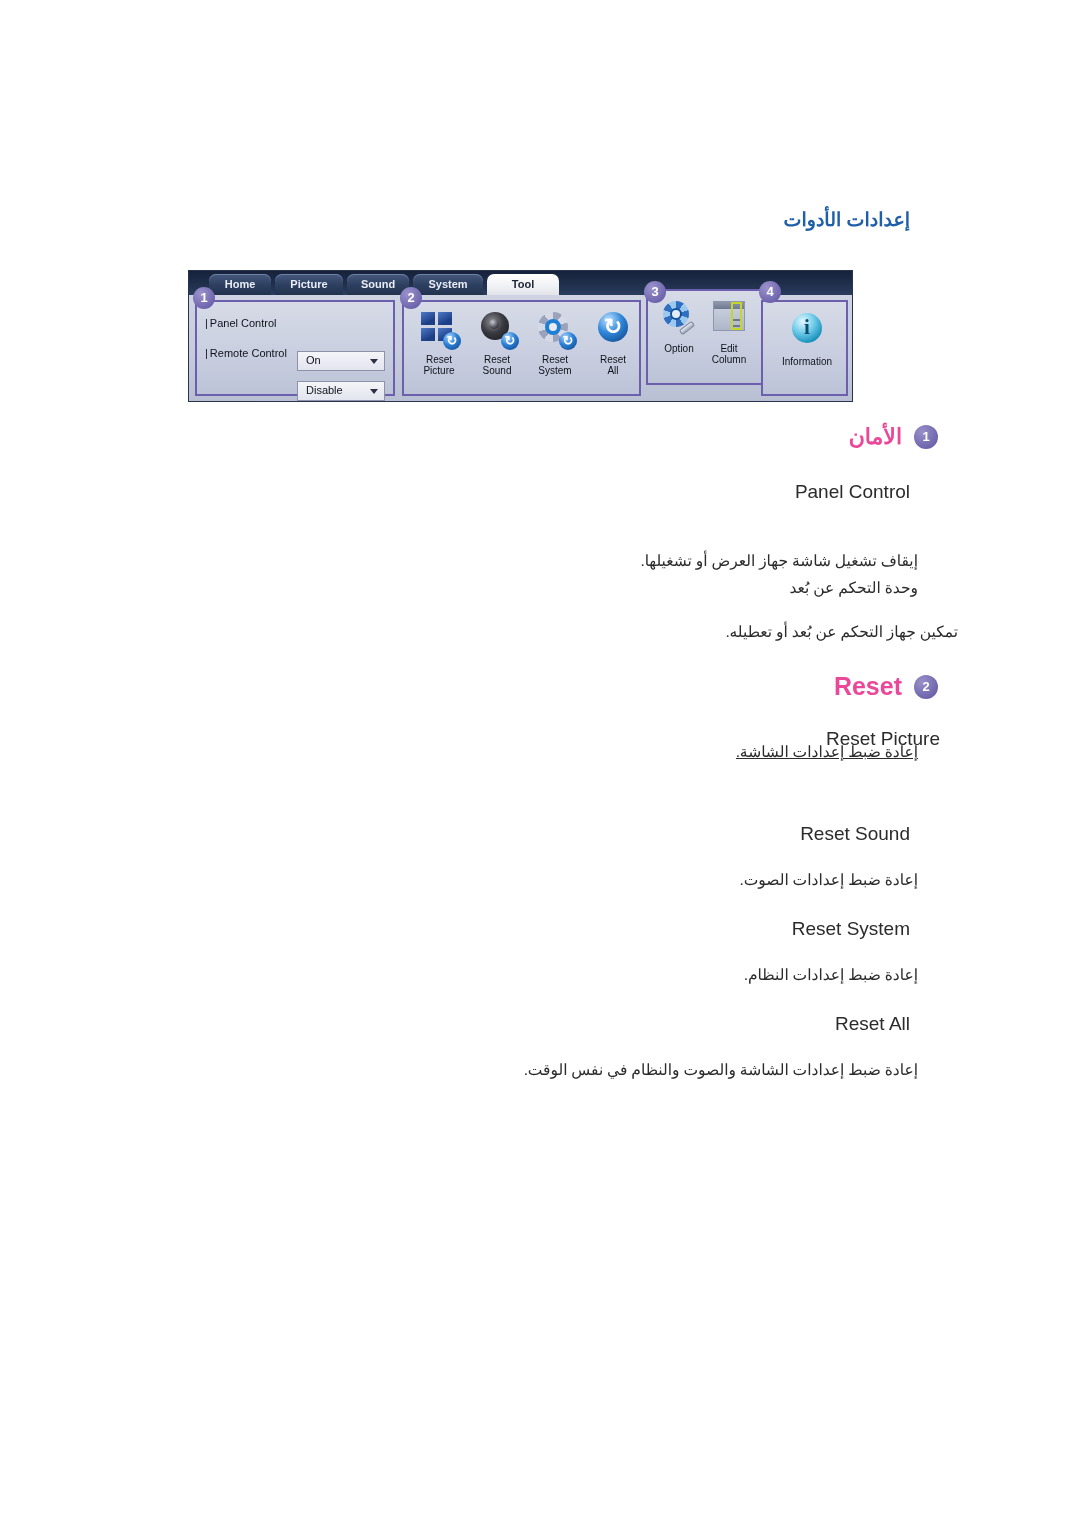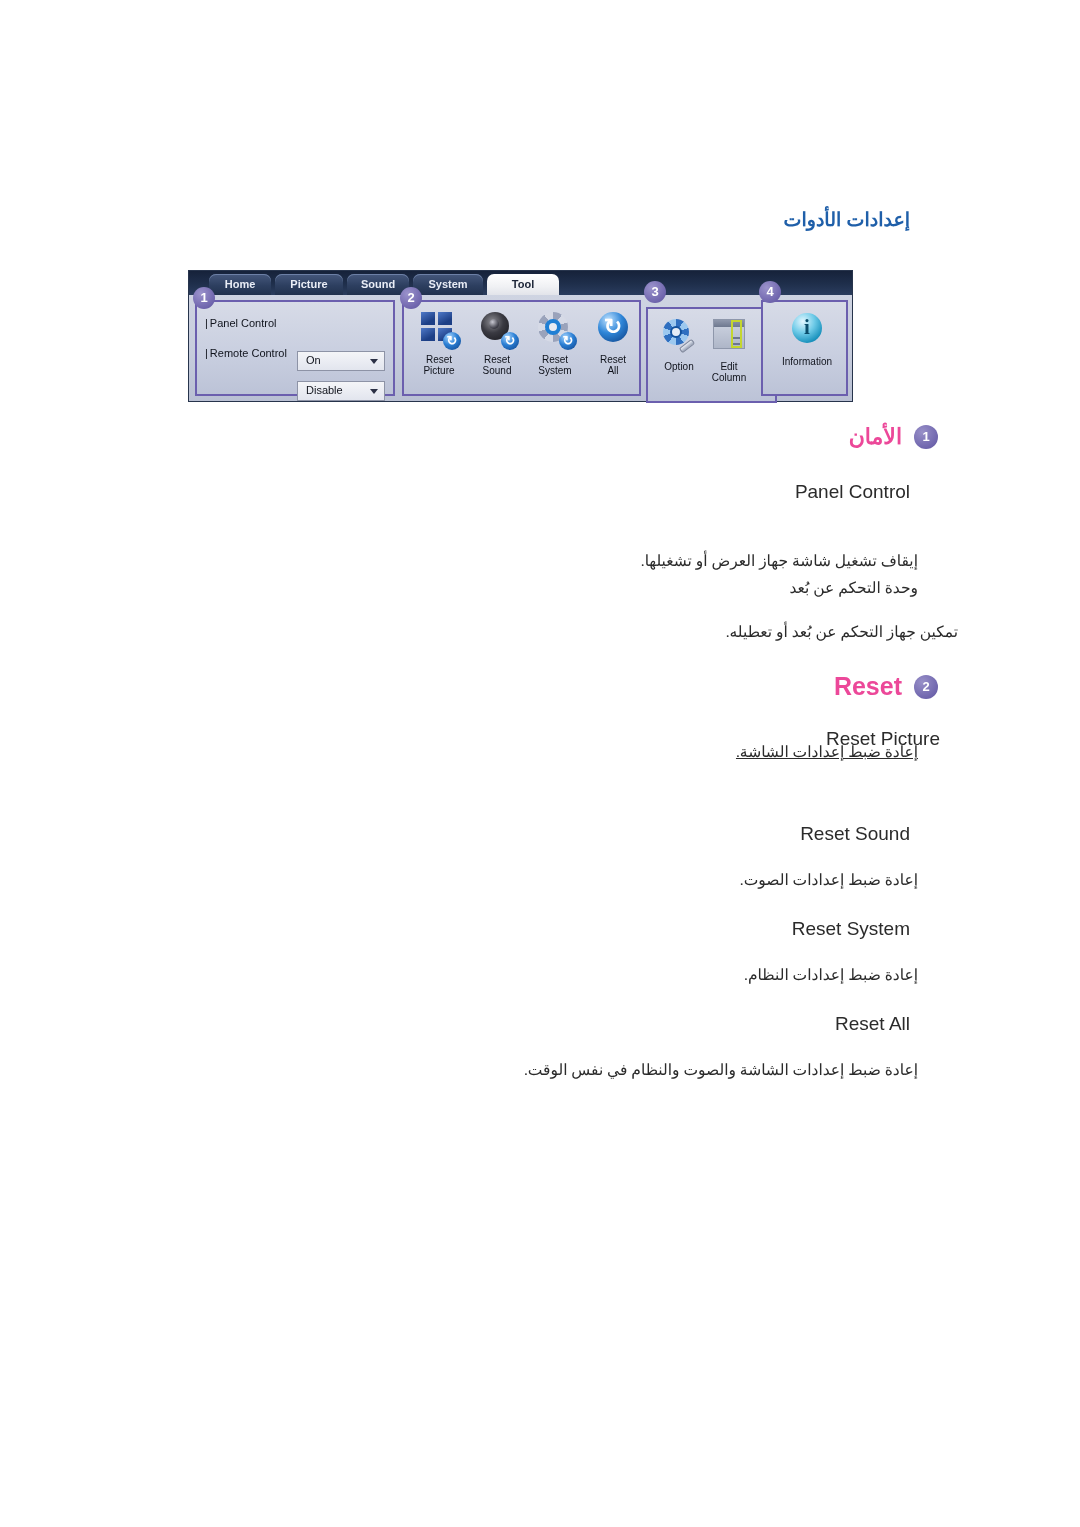--- a/index.html
+++ b/index.html
@@ -75,21 +75,21 @@
 
   
   .group {
     position: absolute;
     border: 2px solid #6b5fae;
     box-sizing: border-box;
     background: linear-gradient(180deg, #d7dbe7 0%, #c9cfe0 55%, #bcc3d7 100%);
   }
   .g1 { left: 6px;   top: 29px; width: 200px; height: 96px; }
   .g2 { left: 213px; top: 29px; width: 239px; height: 96px; }
-  .g3 { left: 457px; top: 36px; width: 131px; height: 96px; }
+  .g3 { left: 457px; top: 18px; width: 131px; height: 96px; }
   .g4 { left: 572px; top: 29px; width: 87px;  height: 96px; }
 
   .badge-num {
     position: absolute;
     width: 22px; height: 22px;
     border-radius: 50%;
     background: radial-gradient(circle at 35% 30%, #9b93cc 0%, #6f65ad 70%, #5c5398 100%);
     color: #ffffff;
     font-size: 13px;
     font-weight: bold;

